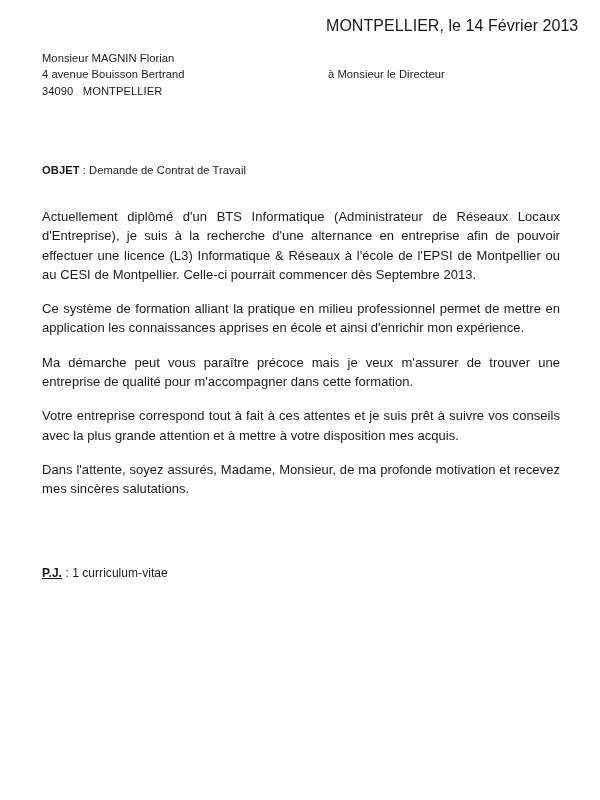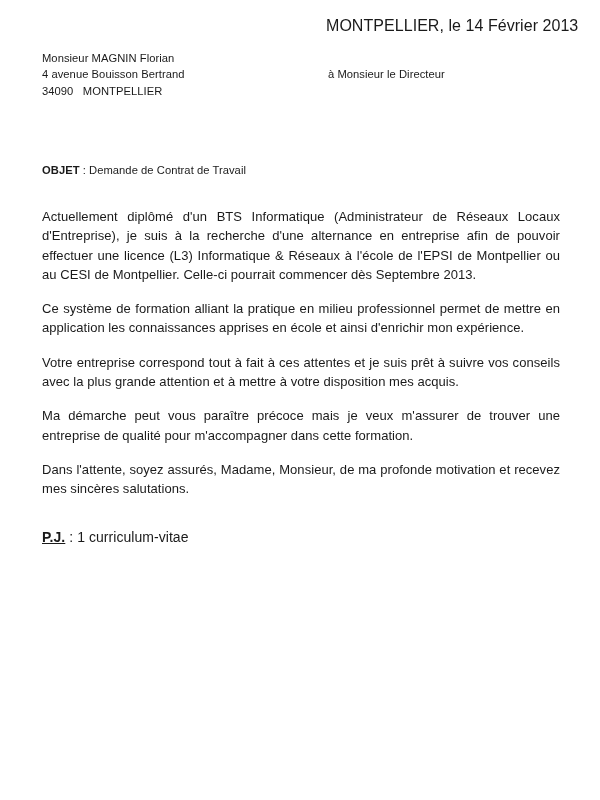--- a/index.html
+++ b/index.html
@@ -105,22 +105,22 @@
     margin: 0 0 15px 0;
   }
 
   .para:last-child {
     margin-bottom: 0;
     margin-top: 12px;
   }
 
   
   .enclosure {
-    margin-top: 30px;
-    font-size: 14px;
+    margin-top: 66px;
+    font-size: 12px;
     line-height: 17px;
     letter-spacing: 0.05px;
   }
 
   .enclosure .label {
     font-weight: bold;
     text-decoration: underline;
   }
 </style>
 </head>
@@ -145,22 +145,22 @@
     </div>
 
     <div class="subject">
       <span class="label">OBJET</span><span> : </span><span>Demande de Contrat de Travail</span>
     </div>
 
 
     <div class="body-block">
       <p class="para">Actuellement diplômé d'un BTS Informatique (Administrateur de Réseaux Locaux d'Entreprise), je suis à la recherche d'une alternance en entreprise afin de pouvoir effectuer une licence (L3) Informatique &amp; Réseaux à l'école de l'EPSI de Montpellier ou au CESI de Montpellier. Celle-ci pourrait commencer dès Septembre  2013.</p>
       <p class="para">Ce système de formation alliant la pratique en milieu professionnel permet de mettre en application les connaissances apprises en école et ainsi d'enrichir mon expérience.</p>
+      <p class="para">Ma démarche peut vous paraître précoce mais je veux m'assurer de trouver une entreprise de qualité pour m'accompagner dans cette formation.</p>
       <p class="para">Votre entreprise correspond tout à fait à ces attentes et je suis prêt à suivre vos conseils avec la plus grande attention et à mettre à votre disposition mes acquis.</p>
-      <p class="para">Ma démarche peut vous paraître précoce mais je veux m'assurer de trouver une entreprise de qualité pour m'accompagner dans cette formation.</p>
       <p class="para">Dans l'attente,   soyez assurés, Madame, Monsieur, de ma profonde motivation et recevez mes sincères salutations.</p>
     </div>
 
     <div class="enclosure">
       <span class="label">P.J.</span><span> : </span><span>1 curriculum-vitae</span>
     </div>
 
   </div>
 </div>
 

